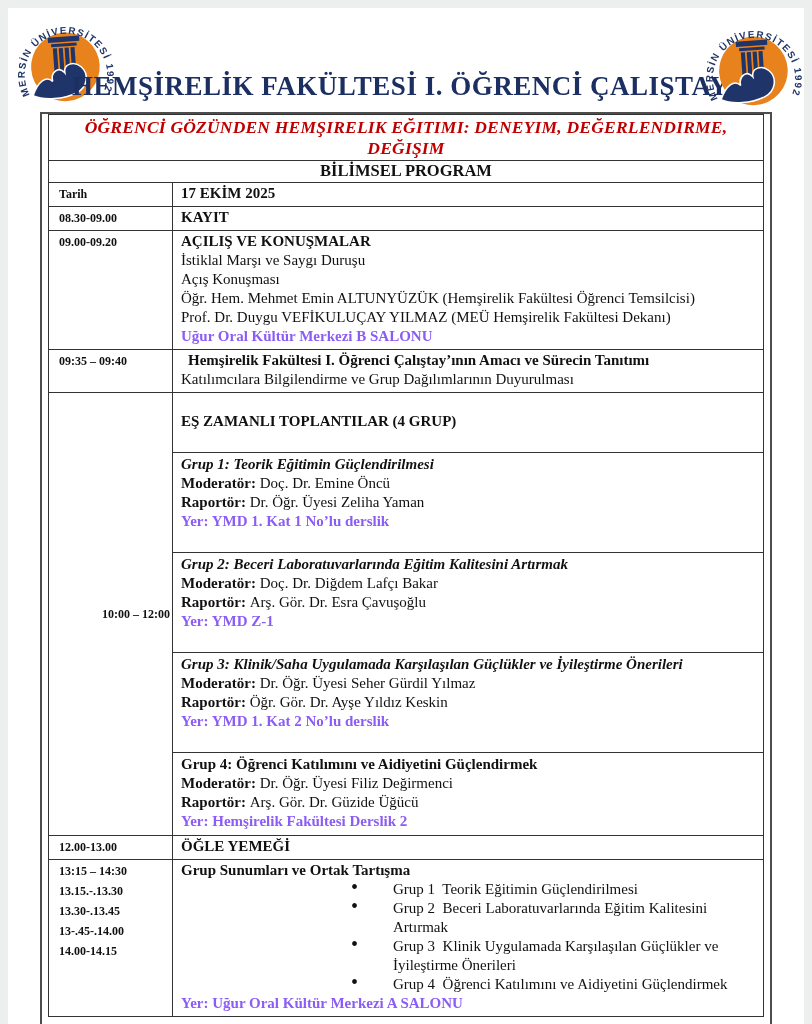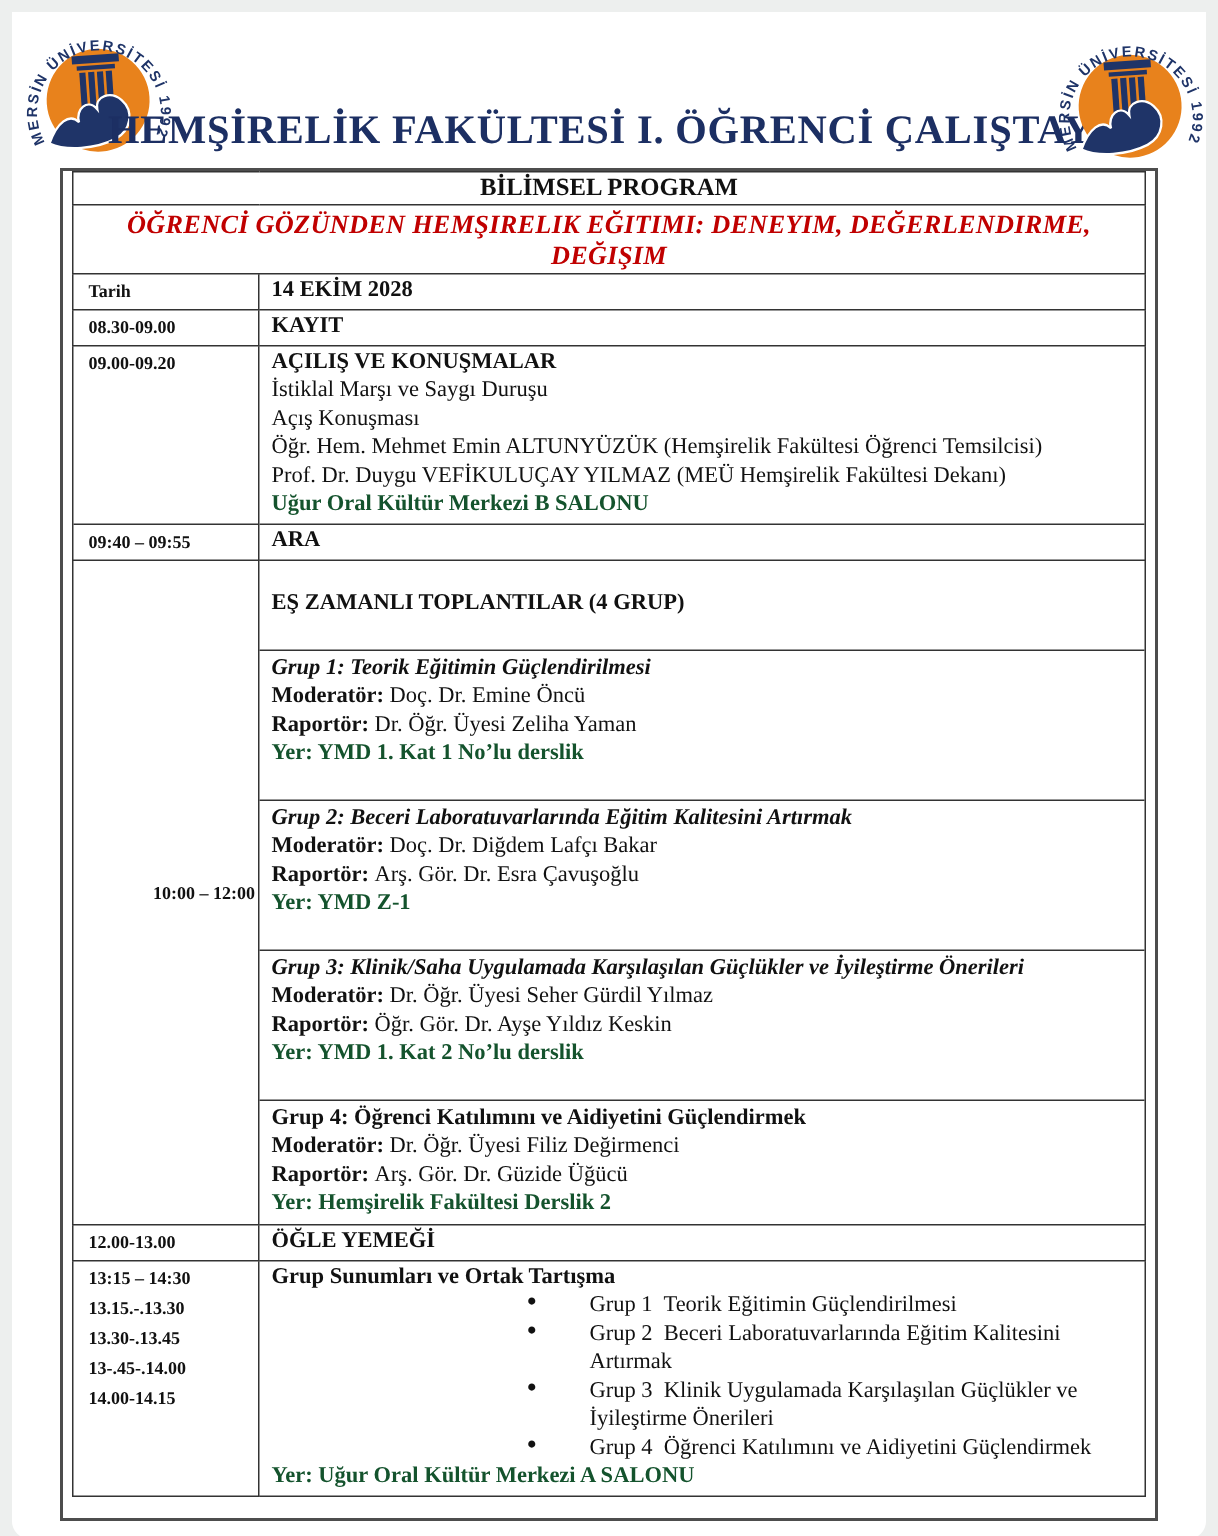--- a/index.html
+++ b/index.html
@@ -47,21 +47,21 @@
   td.content-cell { padding:1px 6px 3px 8px; line-height:19px; }
   td.content-cell.has-sections { padding:0; }
 
   .section { padding:2px 6px 4px 8px;margin-top:17px; }
   .section + .section { border-top:1.4px solid #333; }
 
   .line { min-height:19px; }
   .line.bold { font-weight:bold; }
   .line.bolditalic { font-weight:bold; font-style:italic; }
   .line.indent { padding-left:7px; }
-  .line.venue { color:#14532d; font-weight:bold; }
+  .line.venue { color:#8b5cf6; font-weight:bold; }
   .line.bullet { position:relative; padding-left:212px; }
   .line.bullet::before {
     content:"•"; position:absolute; left:170px; top:-2px;
     font-size:20px; color:#111;
   }
 
   tr.merge-bottom td { border-bottom:none; }
   tr.merge-top td { border-top:none; }
 </style>
 </head>
@@ -110,32 +110,32 @@
   <text font-size="10" font-weight="bold" fill="#1F3468" letter-spacing="1.4" font-family="'Liberation Sans',sans-serif">
     <textPath href="#logoArc1">MERSİN ÜNİVERSİTESİ 1992</textPath>
   </text>
 </svg></div>
   </div>
 
   <div class="frame">
     <table class="program">
       <tbody>
         <tr>
+          <td colspan="2" class="banner-red">ÖĞRENCİ GÖZÜNDEN HEMŞIRELIK EĞITIMI: DENEYIM, DEĞERLENDIRME, DEĞIŞIM</td>
+        </tr>
+        <tr>
           <td colspan="2" class="banner-black">BİLİMSEL PROGRAM</td>
         </tr>
-        <tr>
-          <td colspan="2" class="banner-red">ÖĞRENCİ GÖZÜNDEN HEMŞIRELIK EĞITIMI: DENEYIM, DEĞERLENDIRME, DEĞIŞIM</td>
-        </tr>
 
       <tr>
             <td class="time-cell">
               <div>Tarih</div>
             </td>
             <td class="content-cell">
-              <div class="line bold">14 EKİM 2028</div>
+              <div class="line bold">17 EKİM 2025</div>
             </td>
           </tr>
           <tr>
             <td class="time-cell">
               <div>08.30-09.00</div>
             </td>
             <td class="content-cell">
               <div class="line bold">KAYIT</div>
             </td>
           </tr>
@@ -147,24 +147,25 @@
               <div class="line bold">AÇILIŞ VE KONUŞMALAR</div>
               <div class="line">İstiklal Marşı ve Saygı Duruşu</div>
               <div class="line">Açış Konuşması</div>
               <div class="line">Öğr. Hem. Mehmet Emin ALTUNYÜZÜK (Hemşirelik Fakültesi Öğrenci Temsilcisi)</div>
               <div class="line">Prof. Dr. Duygu VEFİKULUÇAY YILMAZ (MEÜ Hemşirelik Fakültesi Dekanı)</div>
               <div class="line venue">Uğur Oral Kültür Merkezi B SALONU</div>
             </td>
           </tr>
           <tr>
             <td class="time-cell">
-              <div>09:40 – 09:55</div>
-            </td>
-            <td class="content-cell">
-              <div class="line bold">ARA</div>
+              <div>09:35 – 09:40</div>
+            </td>
+            <td class="content-cell">
+              <div class="line bold indent">Hemşirelik Fakültesi I. Öğrenci Çalıştay’ının Amacı ve Sürecin Tanıtımı</div>
+              <div class="line">Katılımcılara Bilgilendirme ve Grup Dağılımlarının Duyurulması</div>
             </td>
           </tr>
           <tr>
             <td class="time-cell middle">
               <div>10:00 – 12:00</div>
             </td>
             <td class="content-cell has-sections">
               <div class="section">
                 <div class="line bold">EŞ ZAMANLI TOPLANTILAR (4 GRUP)</div>
               </div>

